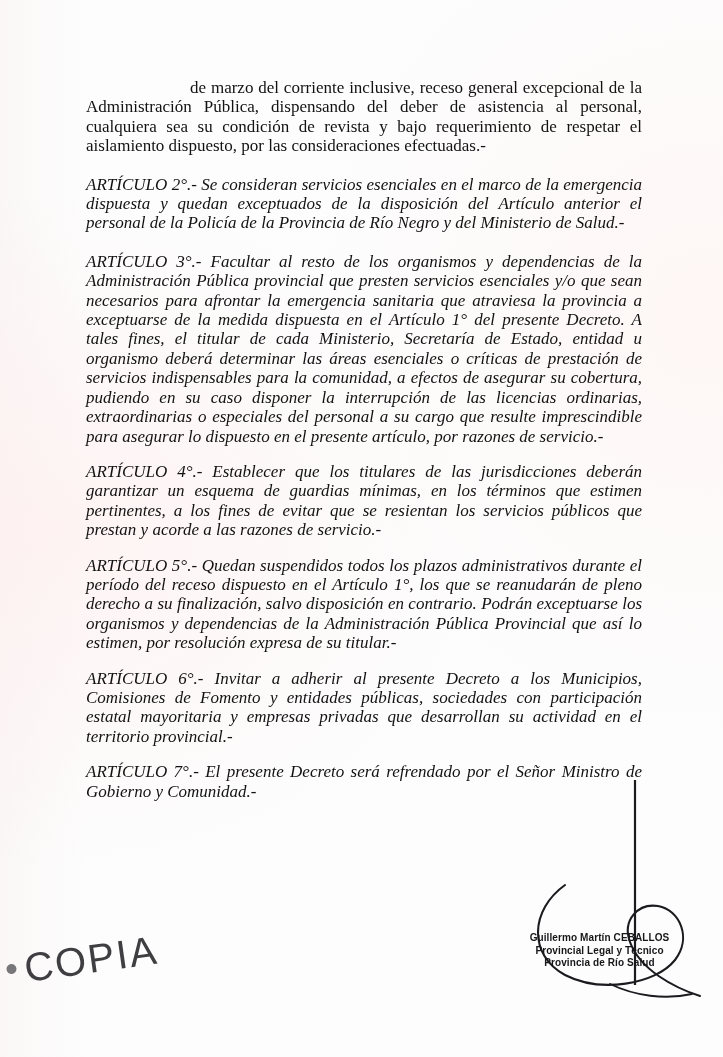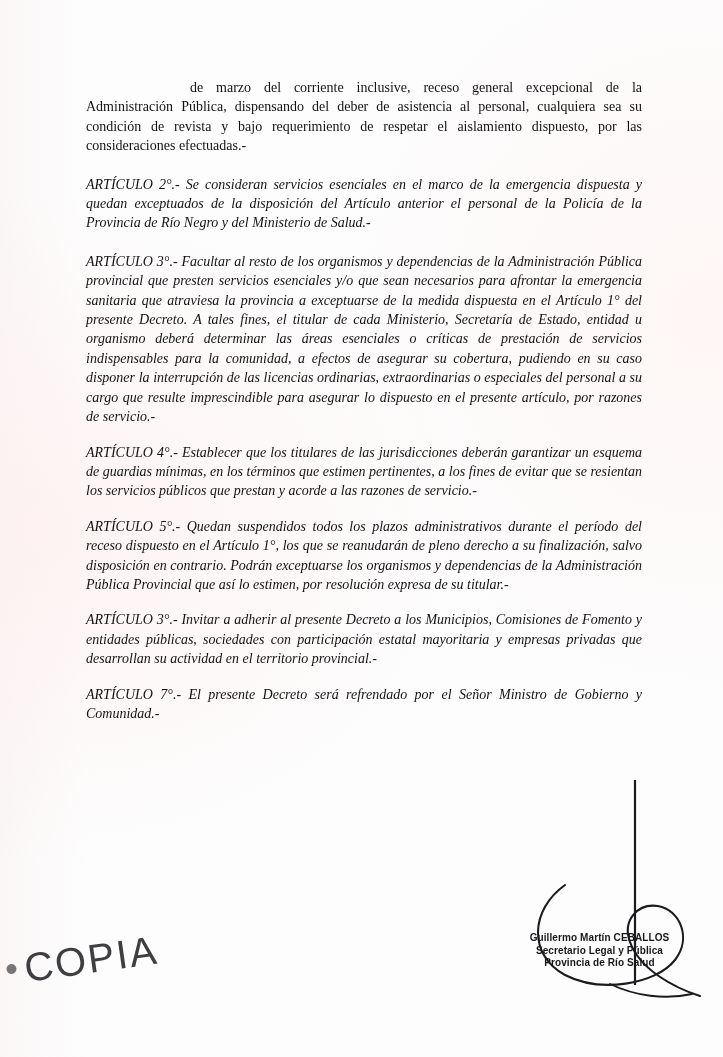--- a/index.html
+++ b/index.html
@@ -35,21 +35,21 @@
 
   .body-text {
     position: absolute;
     left: 86px;
     top: 78px;
     width: 556px;
   }
 
   .para {
     margin: 0 0 0 0;
-    font-size: 14px;
+    font-size: 17px;
     line-height: 19.4px;
     text-align: justify;
     text-justify: inter-word;
     color: #121212;
   }
 
   .para + .para {
     margin-top: 14px;
     font-style: italic;
   }
@@ -119,34 +119,34 @@
     <p class="para p1">de marzo del corriente inclusive, receso general excepcional de la Administración Pública, dispensando del deber de asistencia al personal, cualquiera sea su condición de revista y bajo requerimiento de respetar el aislamiento dispuesto, por las consideraciones efectuadas.-</p>
 
     <p class="para gap-lg">ARTÍCULO 2°.- Se consideran servicios esenciales en el marco de la emergencia dispuesta y quedan exceptuados de la disposición del Artículo anterior el personal de la Policía de la Provincia de Río Negro y del Ministerio de Salud.-</p>
 
     <p class="para gap-lg">ARTÍCULO 3°.- Facultar al resto de los organismos y dependencias de la Administración Pública provincial que presten servicios esenciales y/o que sean necesarios para afrontar la emergencia sanitaria que atraviesa la provincia a exceptuarse de la medida dispuesta en el Artículo 1° del presente Decreto. A tales fines, el titular de cada Ministerio, Secretaría de Estado, entidad u organismo deberá determinar las áreas esenciales o críticas de prestación de servicios indispensables para la comunidad, a efectos de asegurar su cobertura, pudiendo en su caso disponer la interrupción de las licencias ordinarias, extraordinarias o especiales del personal a su cargo que resulte imprescindible para asegurar lo dispuesto en el presente artículo, por razones de servicio.-</p>
 
     <p class="para gap-xl">ARTÍCULO 4°.- Establecer que los titulares de las jurisdicciones deberán garantizar un esquema de guardias mínimas, en los términos que estimen pertinentes, a los fines de evitar que se resientan los servicios públicos que prestan y acorde a las razones de servicio.-</p>
 
     <p class="para gap-xl">ARTÍCULO 5°.- Quedan suspendidos todos los plazos administrativos durante el período del receso dispuesto en el Artículo 1°, los que se reanudarán de pleno derecho a su finalización, salvo disposición en contrario. Podrán exceptuarse los organismos y dependencias de la Administración Pública Provincial que así lo estimen, por resolución expresa de su titular.-</p>
 
-    <p class="para gap-xl">ARTÍCULO 3°.- Invitar a adherir al presente Decreto a los Municipios, Comisiones de Fomento y entidades públicas, sociedades con participación estatal mayoritaria y empresas privadas que desarrollan su actividad en el territorio provincial.-</p>
+    <p class="para gap-xl">ARTÍCULO 6°.- Invitar a adherir al presente Decreto a los Municipios, Comisiones de Fomento y entidades públicas, sociedades con participación estatal mayoritaria y empresas privadas que desarrollan su actividad en el territorio provincial.-</p>
 
     <p class="para gap-xl">ARTÍCULO 7°.- El presente Decreto será refrendado por el Señor Ministro de Gobierno y Comunidad.-</p>
 
   </div>
 
   <svg class="sig-svg" viewBox="0 0 250 250">
     <path d="M165 10 L165 215" stroke="#1b1b1f" stroke-width="2.2" fill="none"></path>
     <path d="M95 115 C 60 140, 58 185, 95 205 C 130 223, 185 215, 205 190 C 222 168, 210 140, 188 136 C 168 133, 152 150, 160 172 C 170 200, 205 218, 230 226" stroke="#1b1b1f" stroke-width="2.1" fill="none" stroke-linecap="round"></path>
     <path d="M140 214 C 165 226, 195 230, 222 224" stroke="#1b1b1f" stroke-width="1.8" fill="none" stroke-linecap="round"></path>
   </svg>
 
   <div class="sig-block">
     <div>Guillermo Martín CEBALLOS</div>
-    <div>Secretario Legal y Pública</div>
+    <div>Provincial Legal y Técnico</div>
     <div>Provincia de Río Salud</div>
   </div>
 
   <div class="copia-stamp">
     <span class="lead-dot"></span><span>COPIA</span>
   </div>
 </div>
 
 </body></html>

